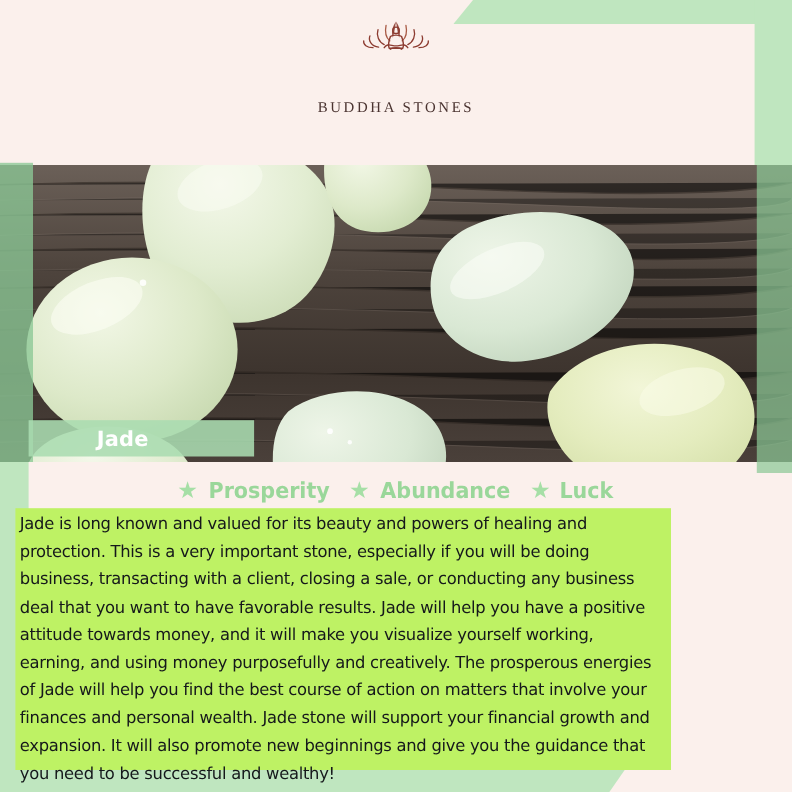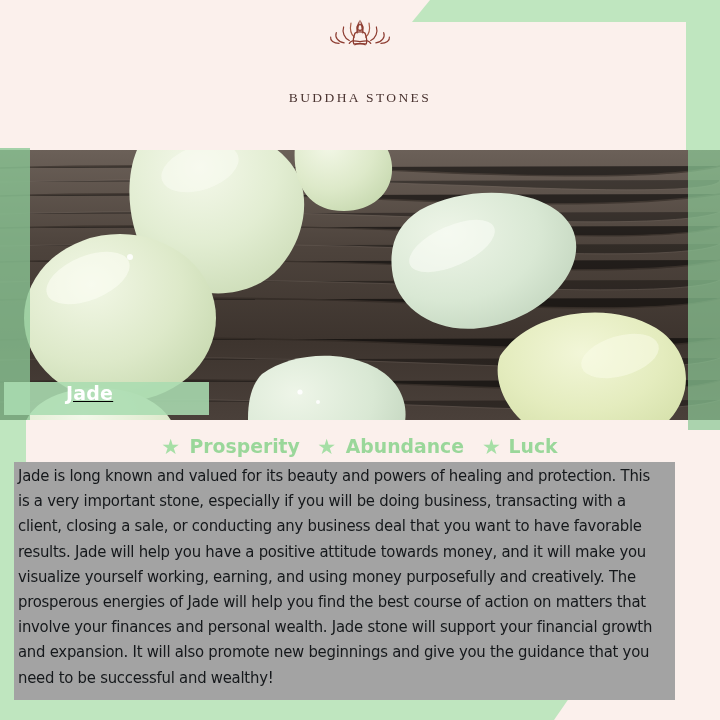--- a/index.html
+++ b/index.html
@@ -110,27 +110,26 @@
     width: 720px; height: 270px;
     overflow: hidden;
     z-index: 2;
     background: #4a3f39;
   }
   .photo svg { display: block; width: 720px; height: 270px; }
 
   
   .jade-banner {
     position: absolute;
-    left: 4px; top: 382px;
+    left: 26px; top: 382px;
     width: 205px; height: 33px;
     background: rgba(170, 220, 176, 0.88);
     z-index: 5;
     display: flex;
-    align-items: flex-start;
-    text-decoration: underline;
+    align-items: center;
   }
   .jade-label {
     color: #ffffff;
     font-family: "DejaVu Sans", sans-serif;
     font-weight: bold;
     font-size: 19px;
     margin-left: 62px;
     letter-spacing: 0.2px;
   }
 
@@ -161,22 +160,22 @@
     font-weight: bold;
     font-size: 20px;
     color: #9ad79a;
     transform: scaleX(0.94);
   }
 
   
   .body-panel {
     position: absolute;
     left: 14px; top: 462px;
-    width: 661px; height: 238px;
-    background: #a3a3a3;
+    width: 596px; height: 238px;
+    background: #bef264;
     z-index: 6;
     padding: 2px 6px 0 4px;
   }
   .body-text {
     font-family: "DejaVu Sans", sans-serif;
     font-size: 15.1px;
     line-height: 25.2px;
     color: #15181b;
     text-align: left;
     letter-spacing: -0.25px;

